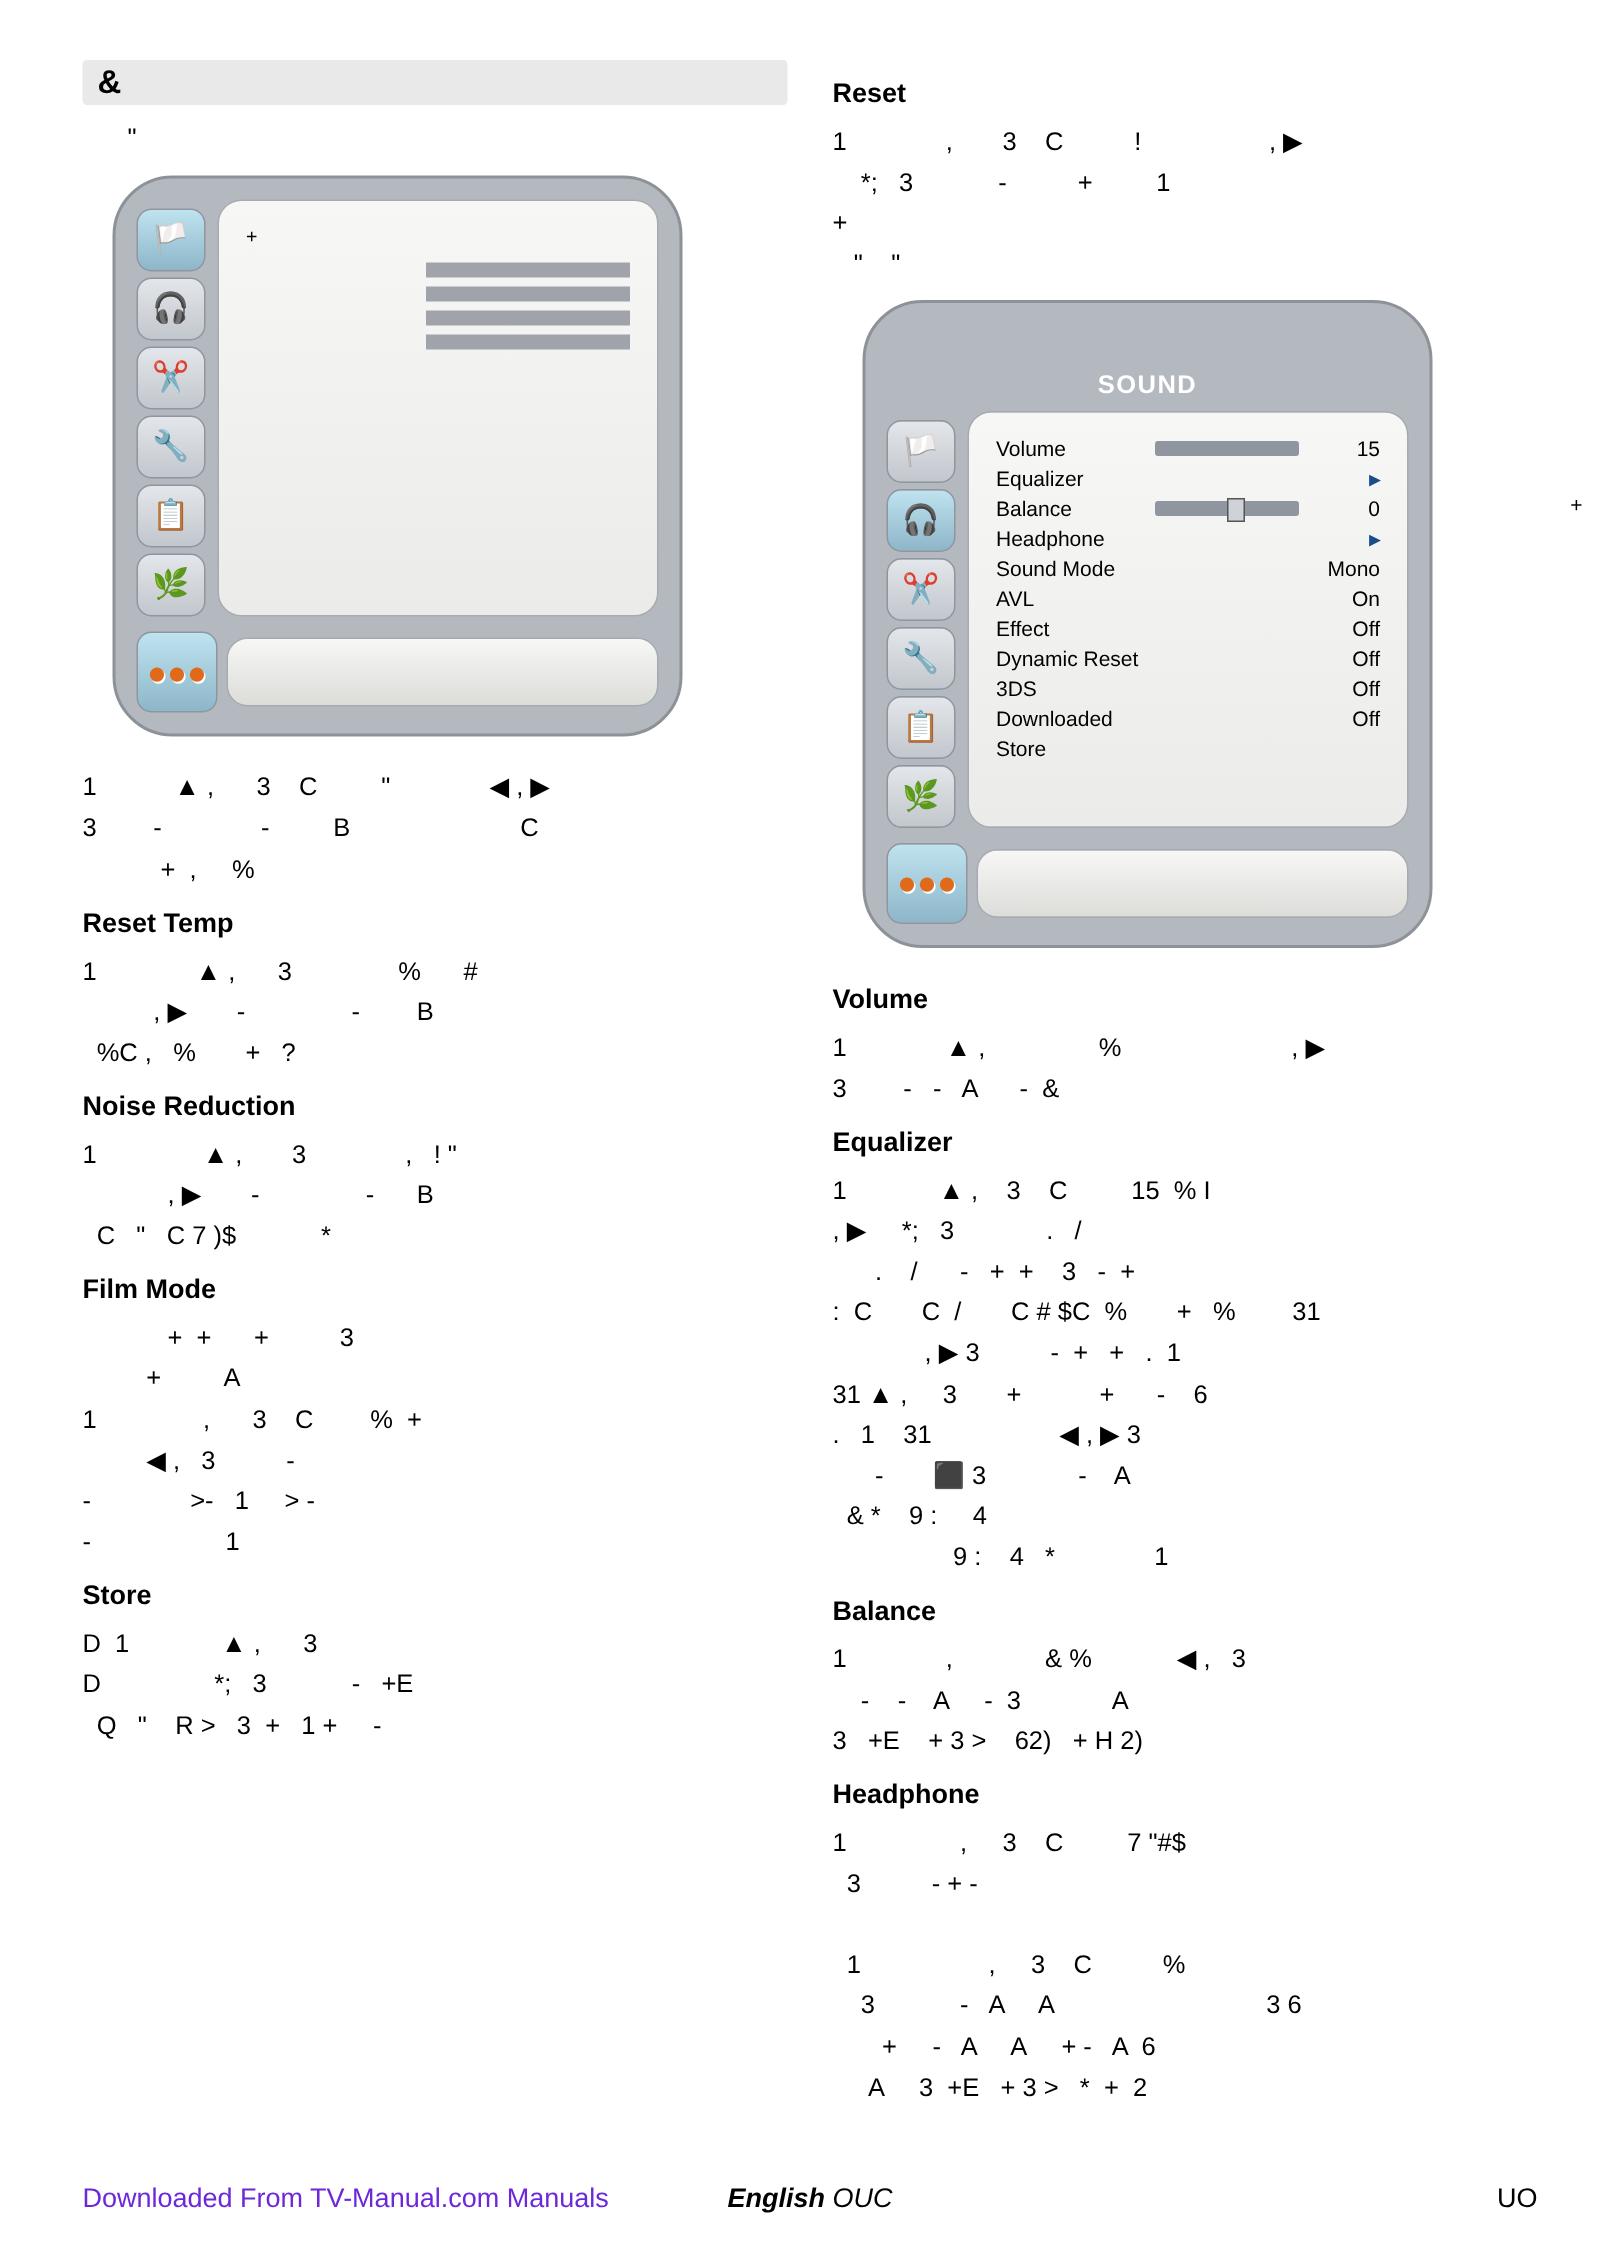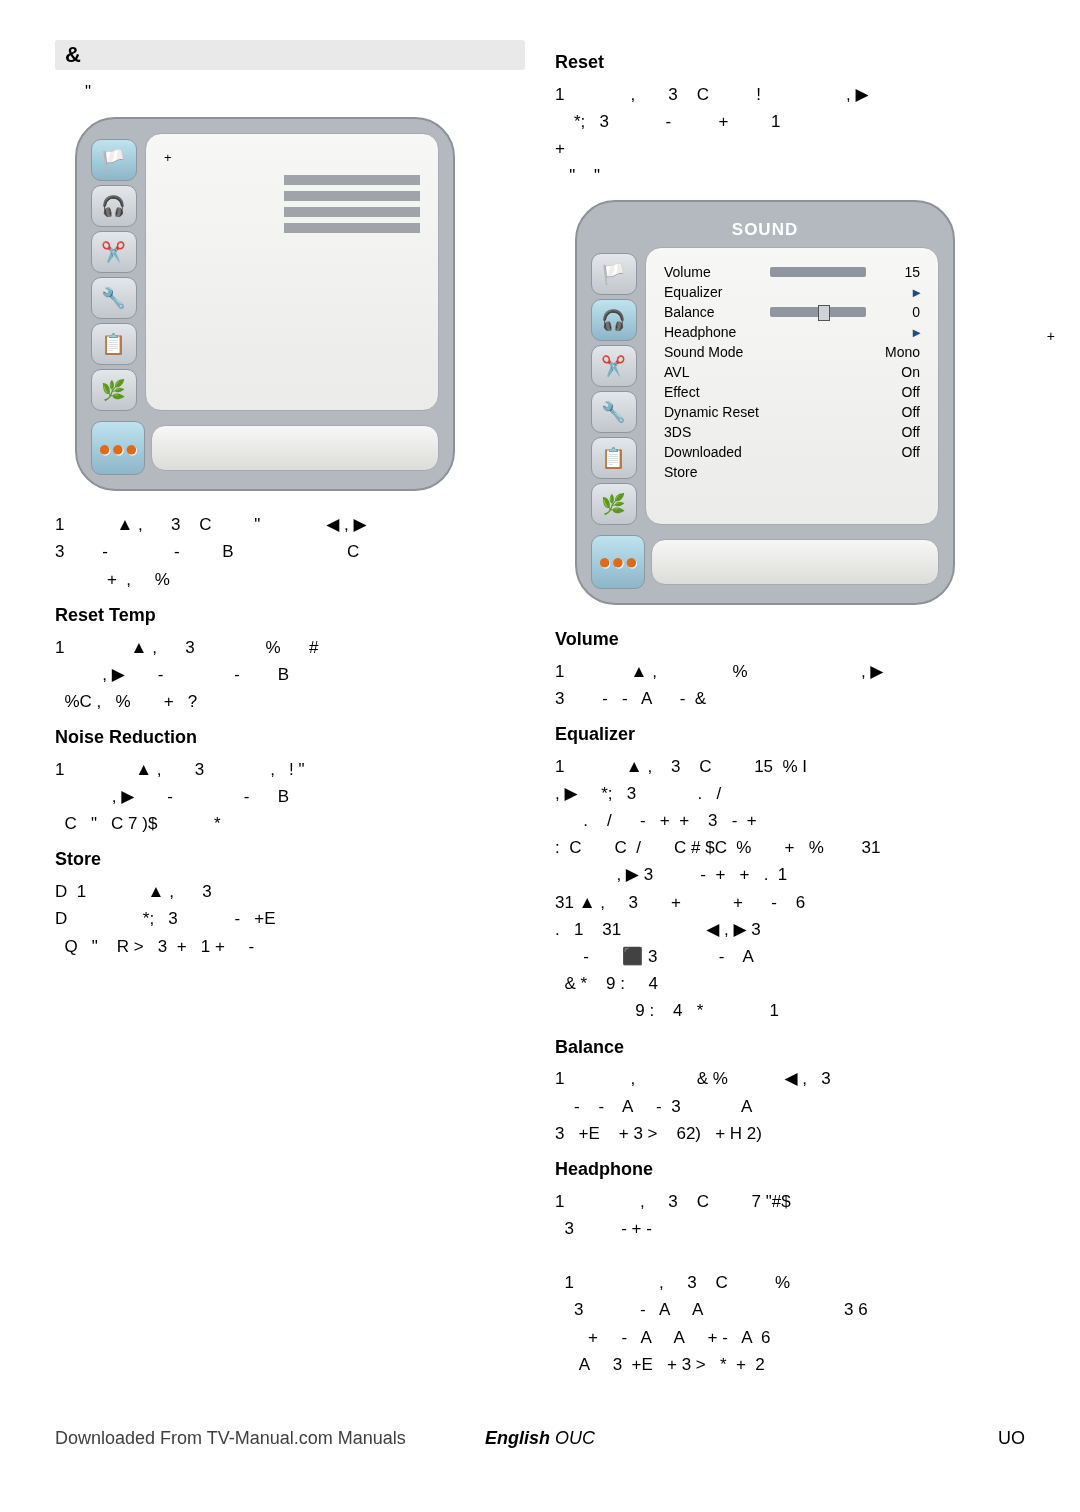--- a/index.html
+++ b/index.html
@@ -61,39 +61,40 @@
     min-height: 220px;
     padding: 14px 18px 10px 18px;
     font-size: 14px;
   }
   .osd-head {
     text-align: center;
     color: #fff;
     font-weight: bold;
     letter-spacing: 1px;
     margin-bottom: 4px;
+    margin-top: 27px;
   }
   .osd-row { display: flex; align-items: center; font-size: 14px; height: 20px; }
   .osd-row .lbl { flex: 1; }
   .osd-row .val { width: 48px; text-align: right; }
   .osd-bar { width: 96px; height: 10px; background: #9096a0; border-radius: 2px; margin-right: 6px; }
   .osd-bar2 { width: 96px; height: 10px; background: #9096a0; border-radius: 2px; margin-right: 6px; position: relative;}
   .osd-bar2::after { content:""; position:absolute; left:50%; top:-2px; width:10px; height:14px; border:1px solid #555; background:#cfd2d7;}
   .arrow-r { color:#1a4d8c; font-weight:bold; }
   .osd-foot { display:flex; align-items:center; margin-top:10px; }
   .osd-balls { width:54px; height:54px; background: linear-gradient(180deg,#bfe3ef,#8db6c9); border:1px solid #9096a0; border-radius:10px; display:flex; align-items:center; justify-content:center; }
   .osd-balls span { font-size:22px; color:#e06a1a; text-shadow:1px 1px 0 #fff;}
   .osd-bottom { flex:1; height:46px; background: linear-gradient(180deg,#f7f7f6,#dcddd9); border:1px solid #a7abb1; border-radius:14px; margin-left:6px;}
   .blanklines .ln { height:10px; background:#a0a4aa; margin:6px 0; margin-left:120px; }
   .blanklines .ln:first-child { margin-left:120px; }
   h4 { font-weight: bold; font-size: 18px; margin: 8px 0 4px 0; }
   .sect { margin-bottom: 6px; }
   .txtblock { white-space: pre-wrap; }
   .footer { margin-top: 40px; display:flex; justify-content: space-between; font-size:18px;}
-  .footer .dl { color:#404040; }
+  .footer .dl { color:#6d28d9; }
 </style>
 </head>
 <body>
 
 <div class="page">
 
   <div class="col">
     <div class="top-bar">
         <span>&amp;</span>
       </div>
@@ -153,20 +154,29 @@
   %C ,   %       +   ?</div>
       </div>
 
     <div class="sect">
         <h4>Noise Reduction</h4>
       <div class="txtblock">1               ▲ ,       3              ,   ! "
             , ▶       -               -      B
   C   "   C 7 )$            *</div>
       </div>
 
+    <div class="sect">
+        <h4>Film Mode</h4>
+      <div class="txtblock">            +  +      +          3
+         +         A
+1               ,      3    C        %  +
+         ◀ ,   3          -
+-              &gt;-   1     &gt; -
+-                   1</div>
+      </div>
 
     <div class="sect">
         <h4>Store</h4>
       <div class="txtblock">D  1             ▲ ,      3
 D                *;   3            -   +E
   Q   "    R &gt;   3  +   1 +     -</div>
       </div>
   </div>
 
   <div class="col">

